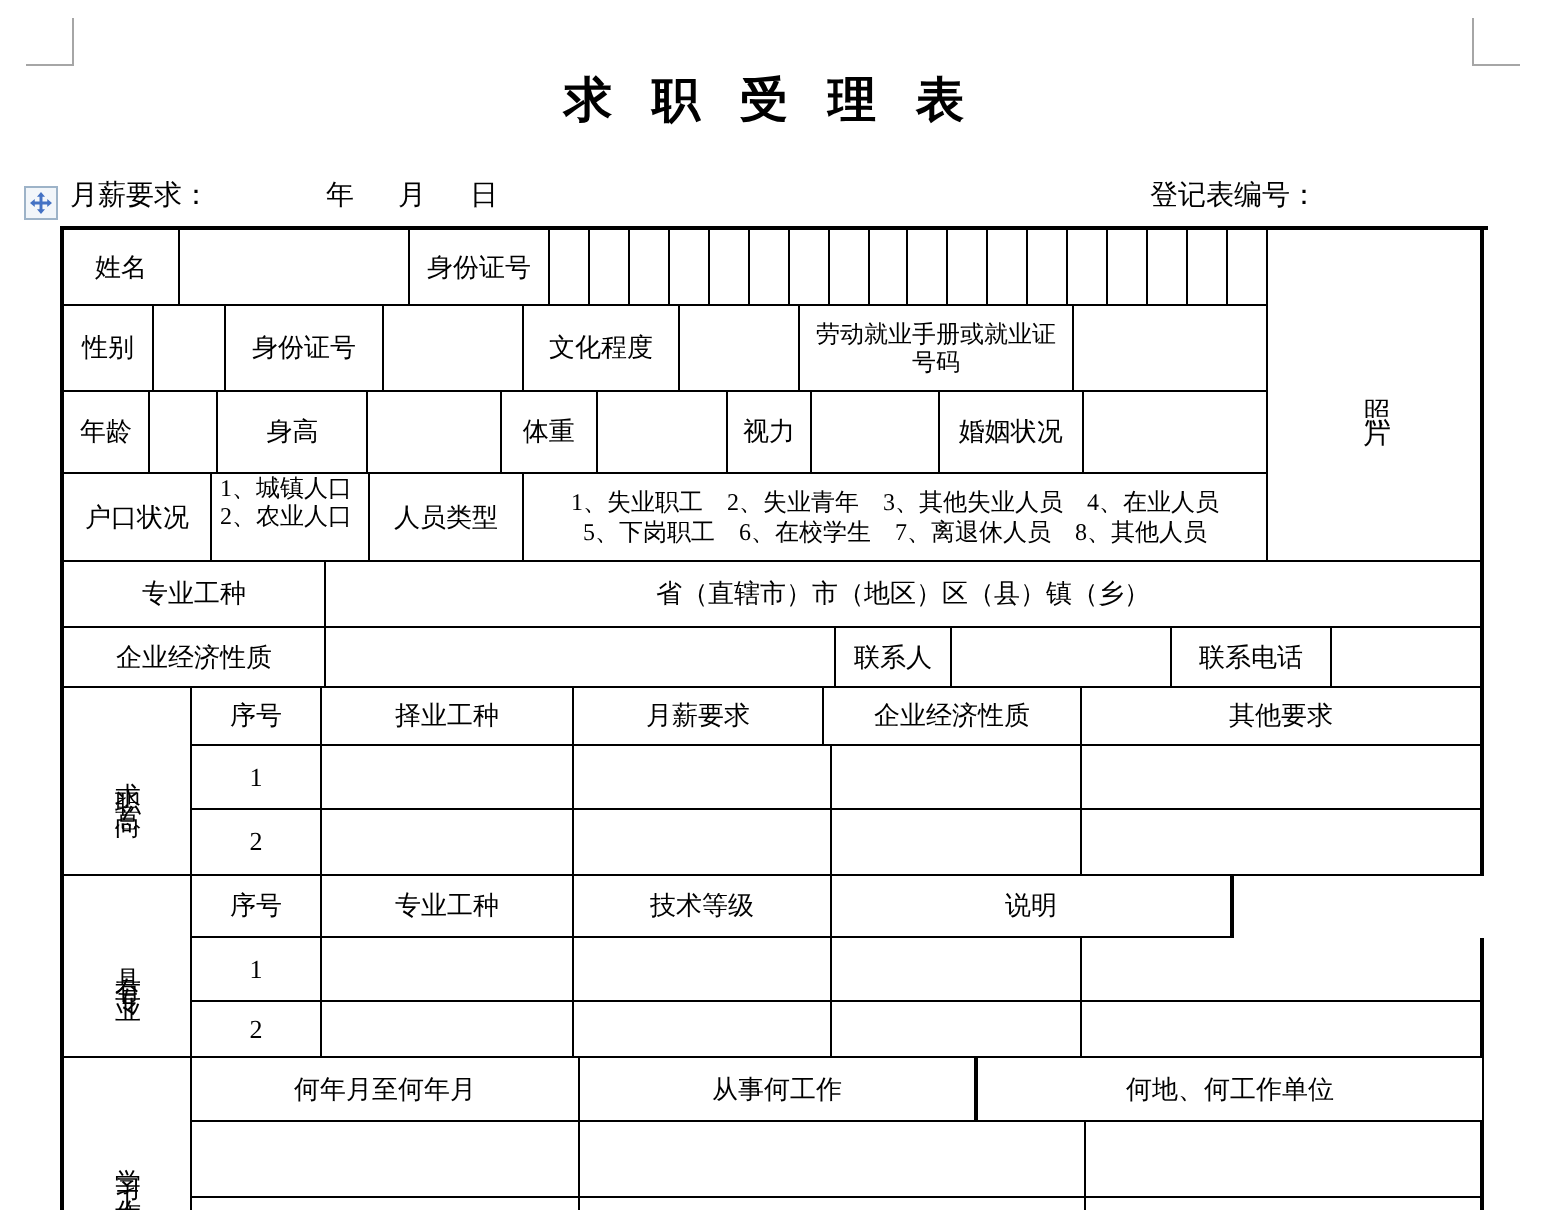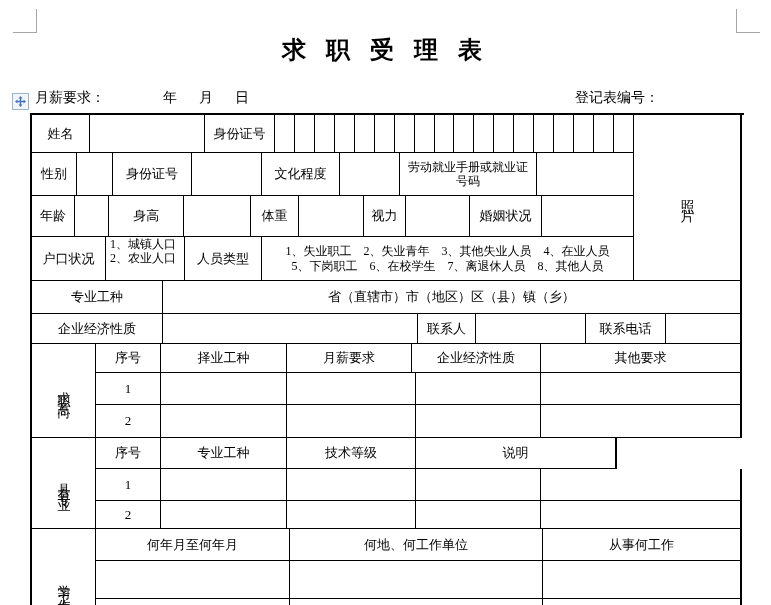--- a/index.html
+++ b/index.html
@@ -204,22 +204,22 @@
       <div class="c" style="width:129px"></div>
       <div class="c" style="width:125px"></div>
       <div class="c er" style="width:201px"></div>
     </div>
 
     <div class="seclabel" style="top:414px;height:110px;border-bottom:none">
       <div class="vtext">学习工作</div>
     </div>
     <div class="row sec" style="height:32px">
       <div class="c" style="width:194px">何年月至何年月</div>
+      <div class="c er" style="width:199px">从事何工作</div>
       <div class="c" style="width:253px">何地、何工作单位</div>
-      <div class="c er" style="width:199px">从事何工作</div>
     </div>
     <div class="row sec" style="height:38px">
       <div class="c" style="width:194px"></div>
       <div class="c" style="width:253px"></div>
       <div class="c er" style="width:199px"></div>
     </div>
     <div class="row sec" style="height:36px">
       <div class="c" style="width:194px"></div>
       <div class="c" style="width:253px"></div>
       <div class="c er" style="width:199px"></div>

